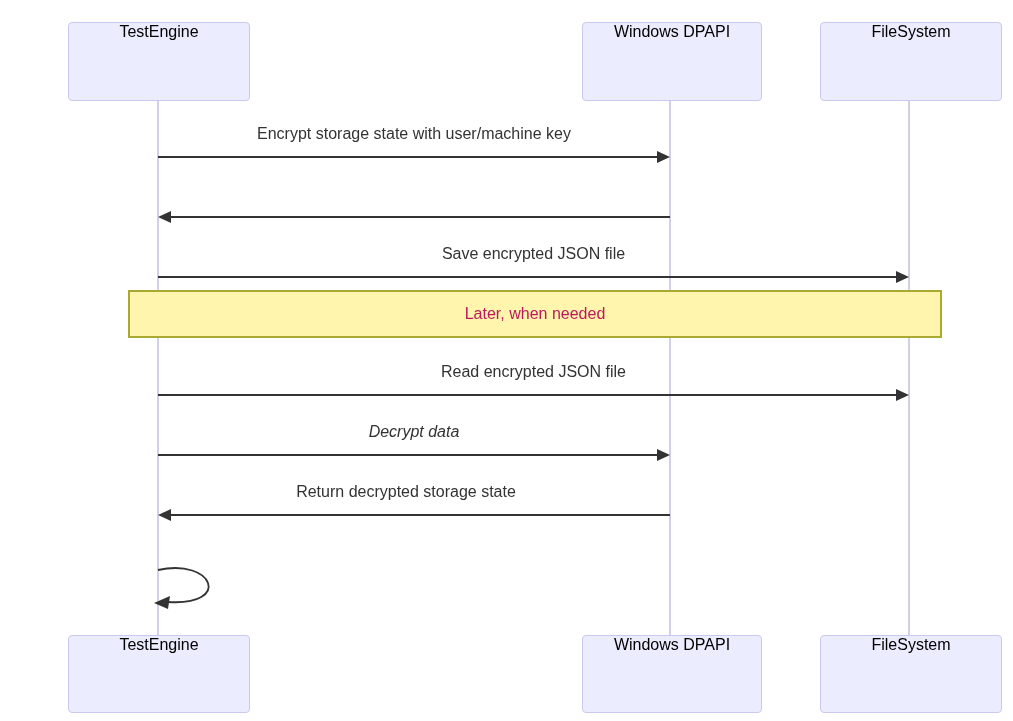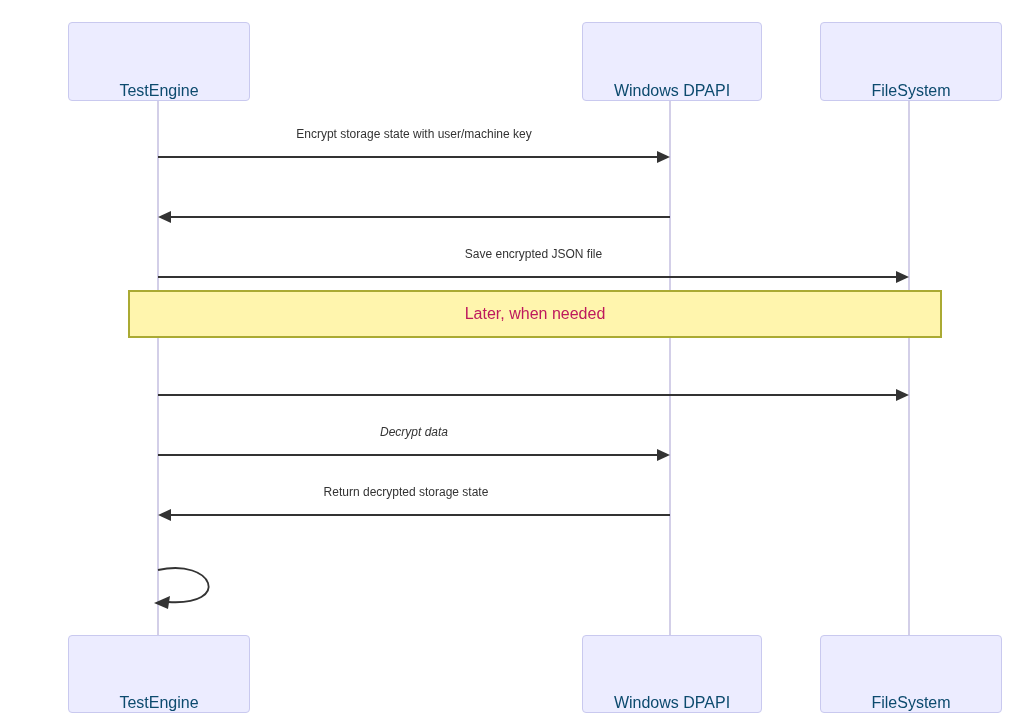--- a/index.html
+++ b/index.html
@@ -17,28 +17,28 @@
     top: 99px;
     height: 537px;
     background: #d3cfe8;
   }
   .actor {
     position: absolute;
     background: #ECECFF;
     border: 1px solid #c9c9ef;
     border-radius: 4px;
     display: flex;
-    align-items: flex-end;
+    align-items: flex-start;
     justify-content: center;
     font-size: 16px;
-    color: #0c4a6e;
+    color: #000000;
   }
   .msg-label {
     position: absolute;
-    font-size: 12px;
+    font-size: 16px;
     color: #333333;
     text-align: center;
     height: 20px;
     line-height: 20px;
     white-space: nowrap;
   }
   .msg-line {
     position: absolute;
     height: 2px;
     background: #333333;
@@ -91,20 +91,21 @@
   <div class="ah l" style="left:158px; top:211px;"></div>
 
   <div class="msg-label" style="left:158px; top:244px; width:751px;">Save encrypted JSON file</div>
   <div class="msg-line" style="left:158px; top:276px; width:740px;"></div>
   <div class="ah r" style="left:896px; top:271px;"></div>
 
   <div class="note">
     <span>Later, when needed</span>
   </div>
 
+  <div class="msg-label" style="left:158px; top:362px; width:751px;">Read encrypted JSON file</div>
   <div class="msg-line" style="left:158px; top:394px; width:740px;"></div>
   <div class="ah r" style="left:896px; top:389px;"></div>
 
   <div class="msg-label" style="left:158px; top:422px; width:512px;font-style:italic;">Decrypt data</div>
   <div class="msg-line" style="left:158px; top:454px; width:501px;"></div>
   <div class="ah r" style="left:657px; top:449px;"></div>
 
   <div class="msg-label" style="left:158px; top:482px; width:496px;">Return decrypted storage state</div>
   <div class="msg-line" style="left:170px; top:514px; width:500px;"></div>
   <div class="ah l" style="left:158px; top:509px;"></div>

